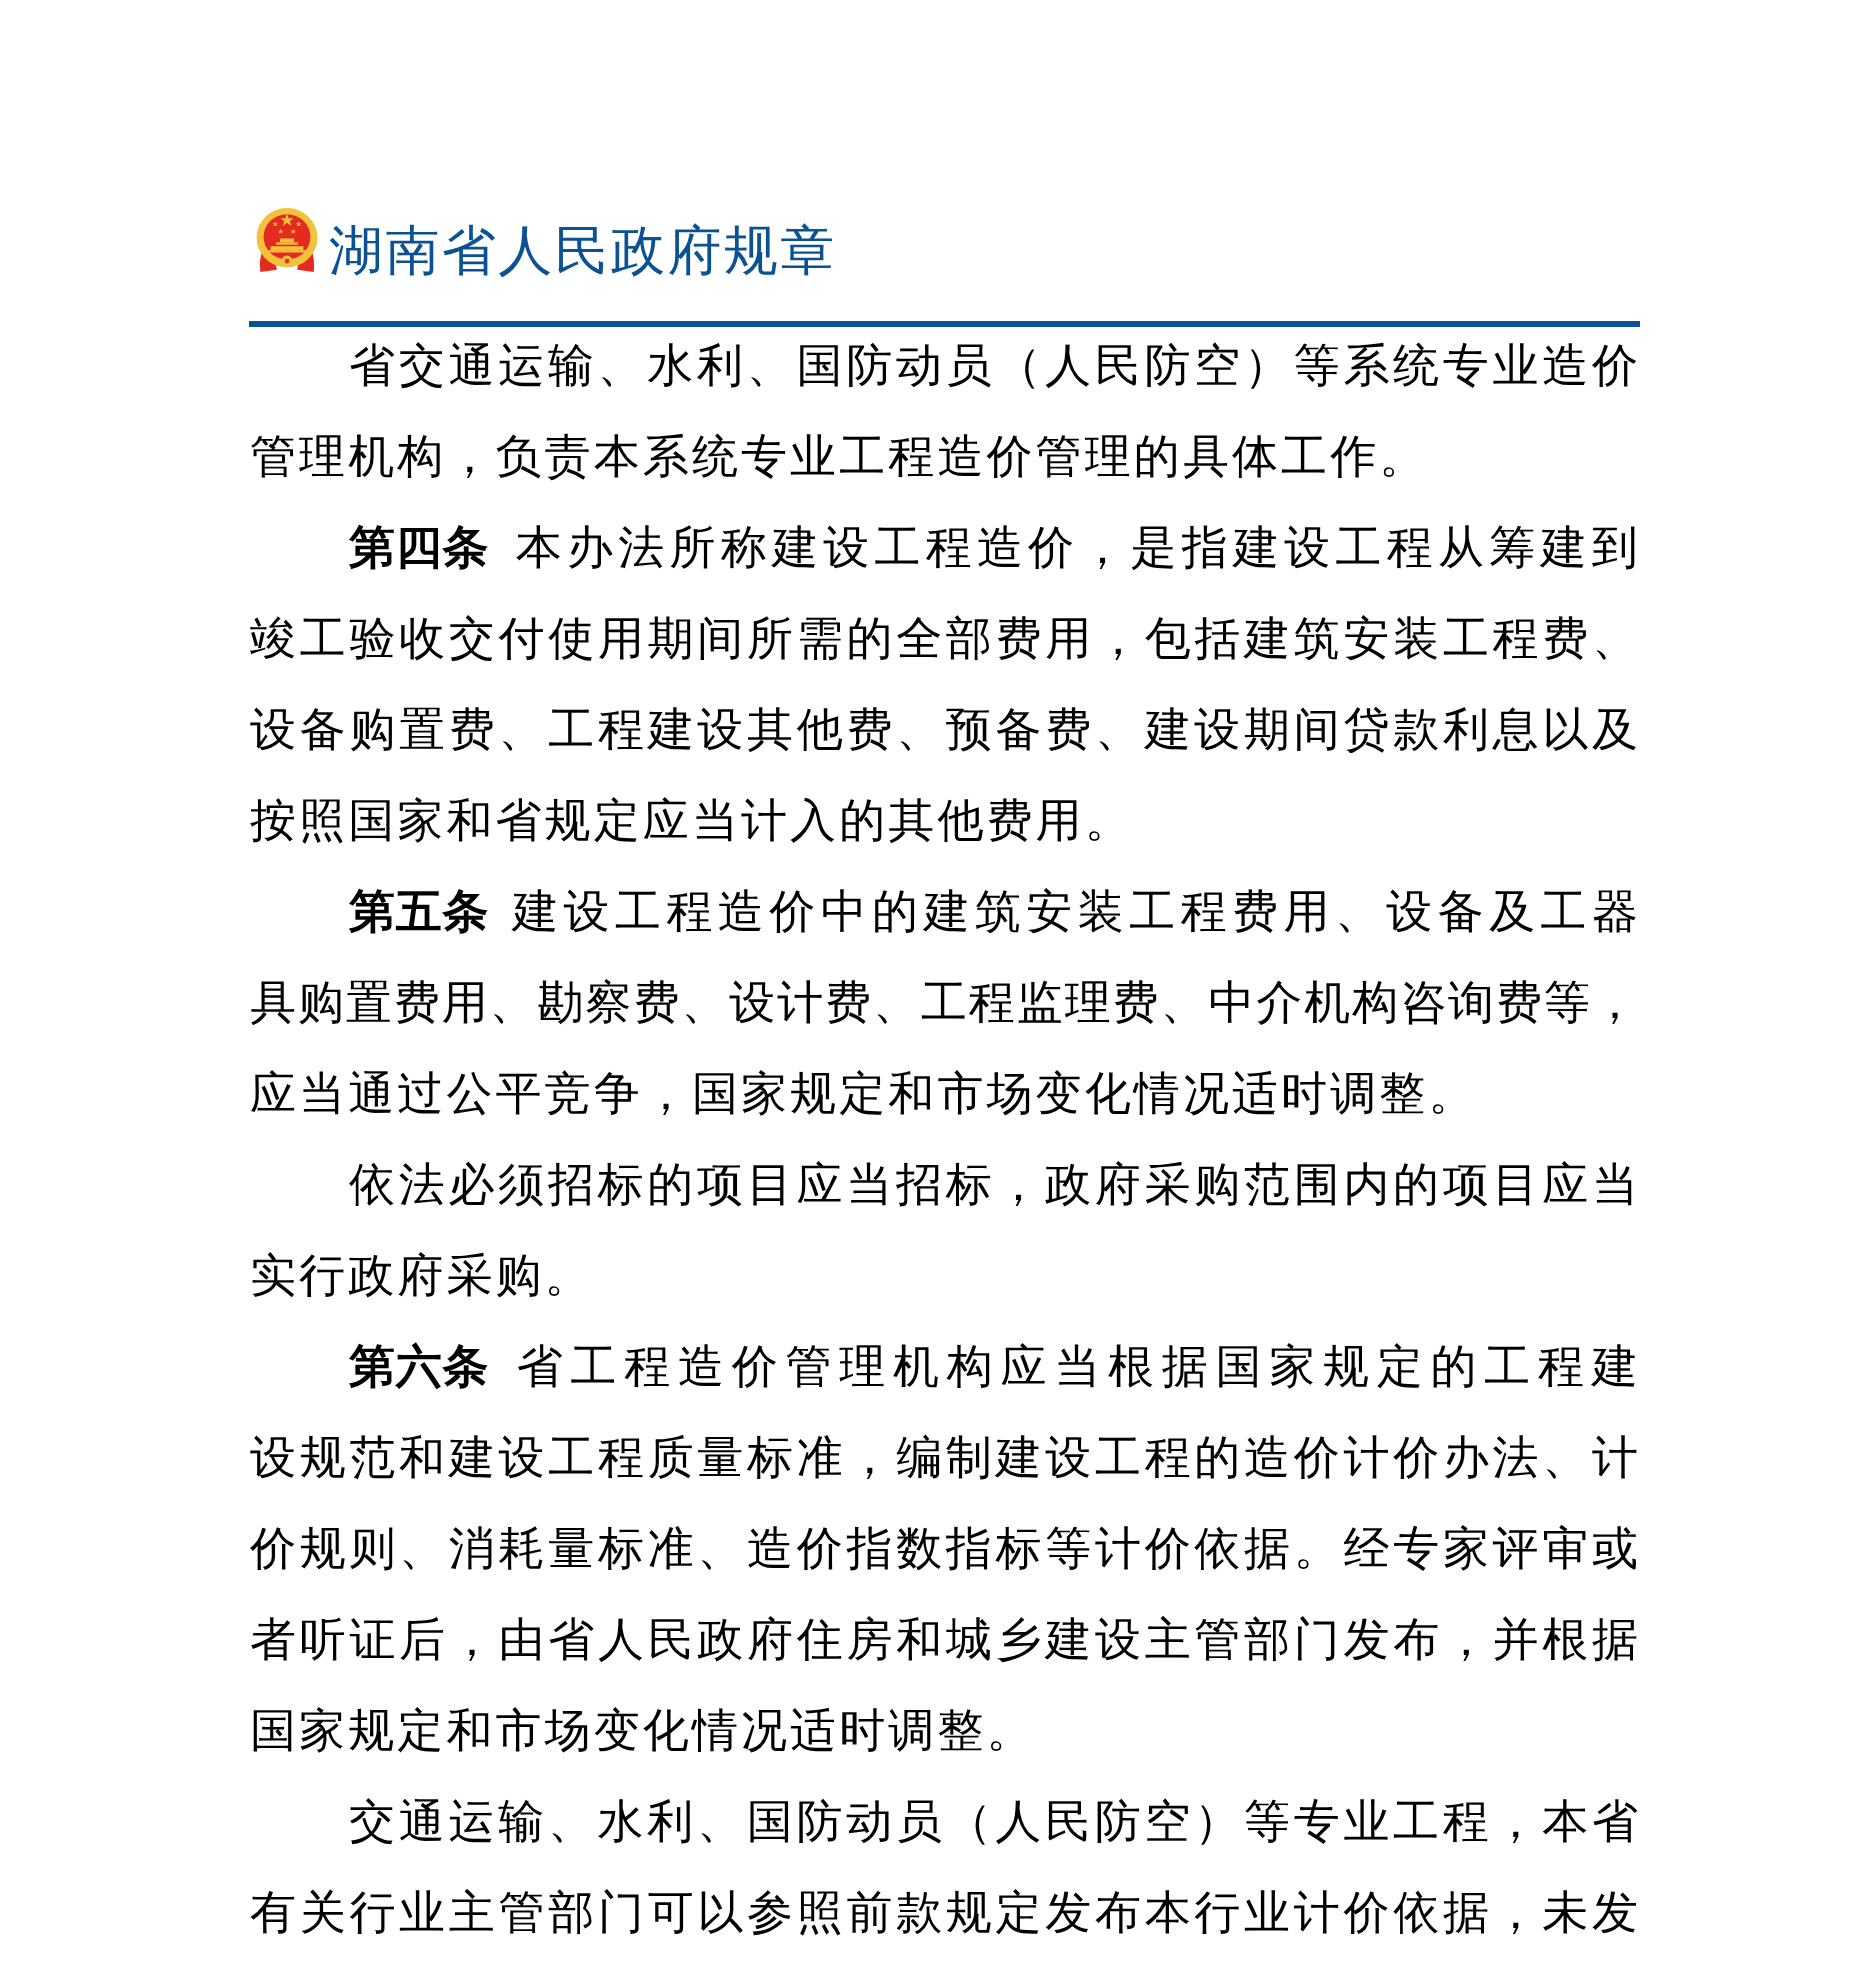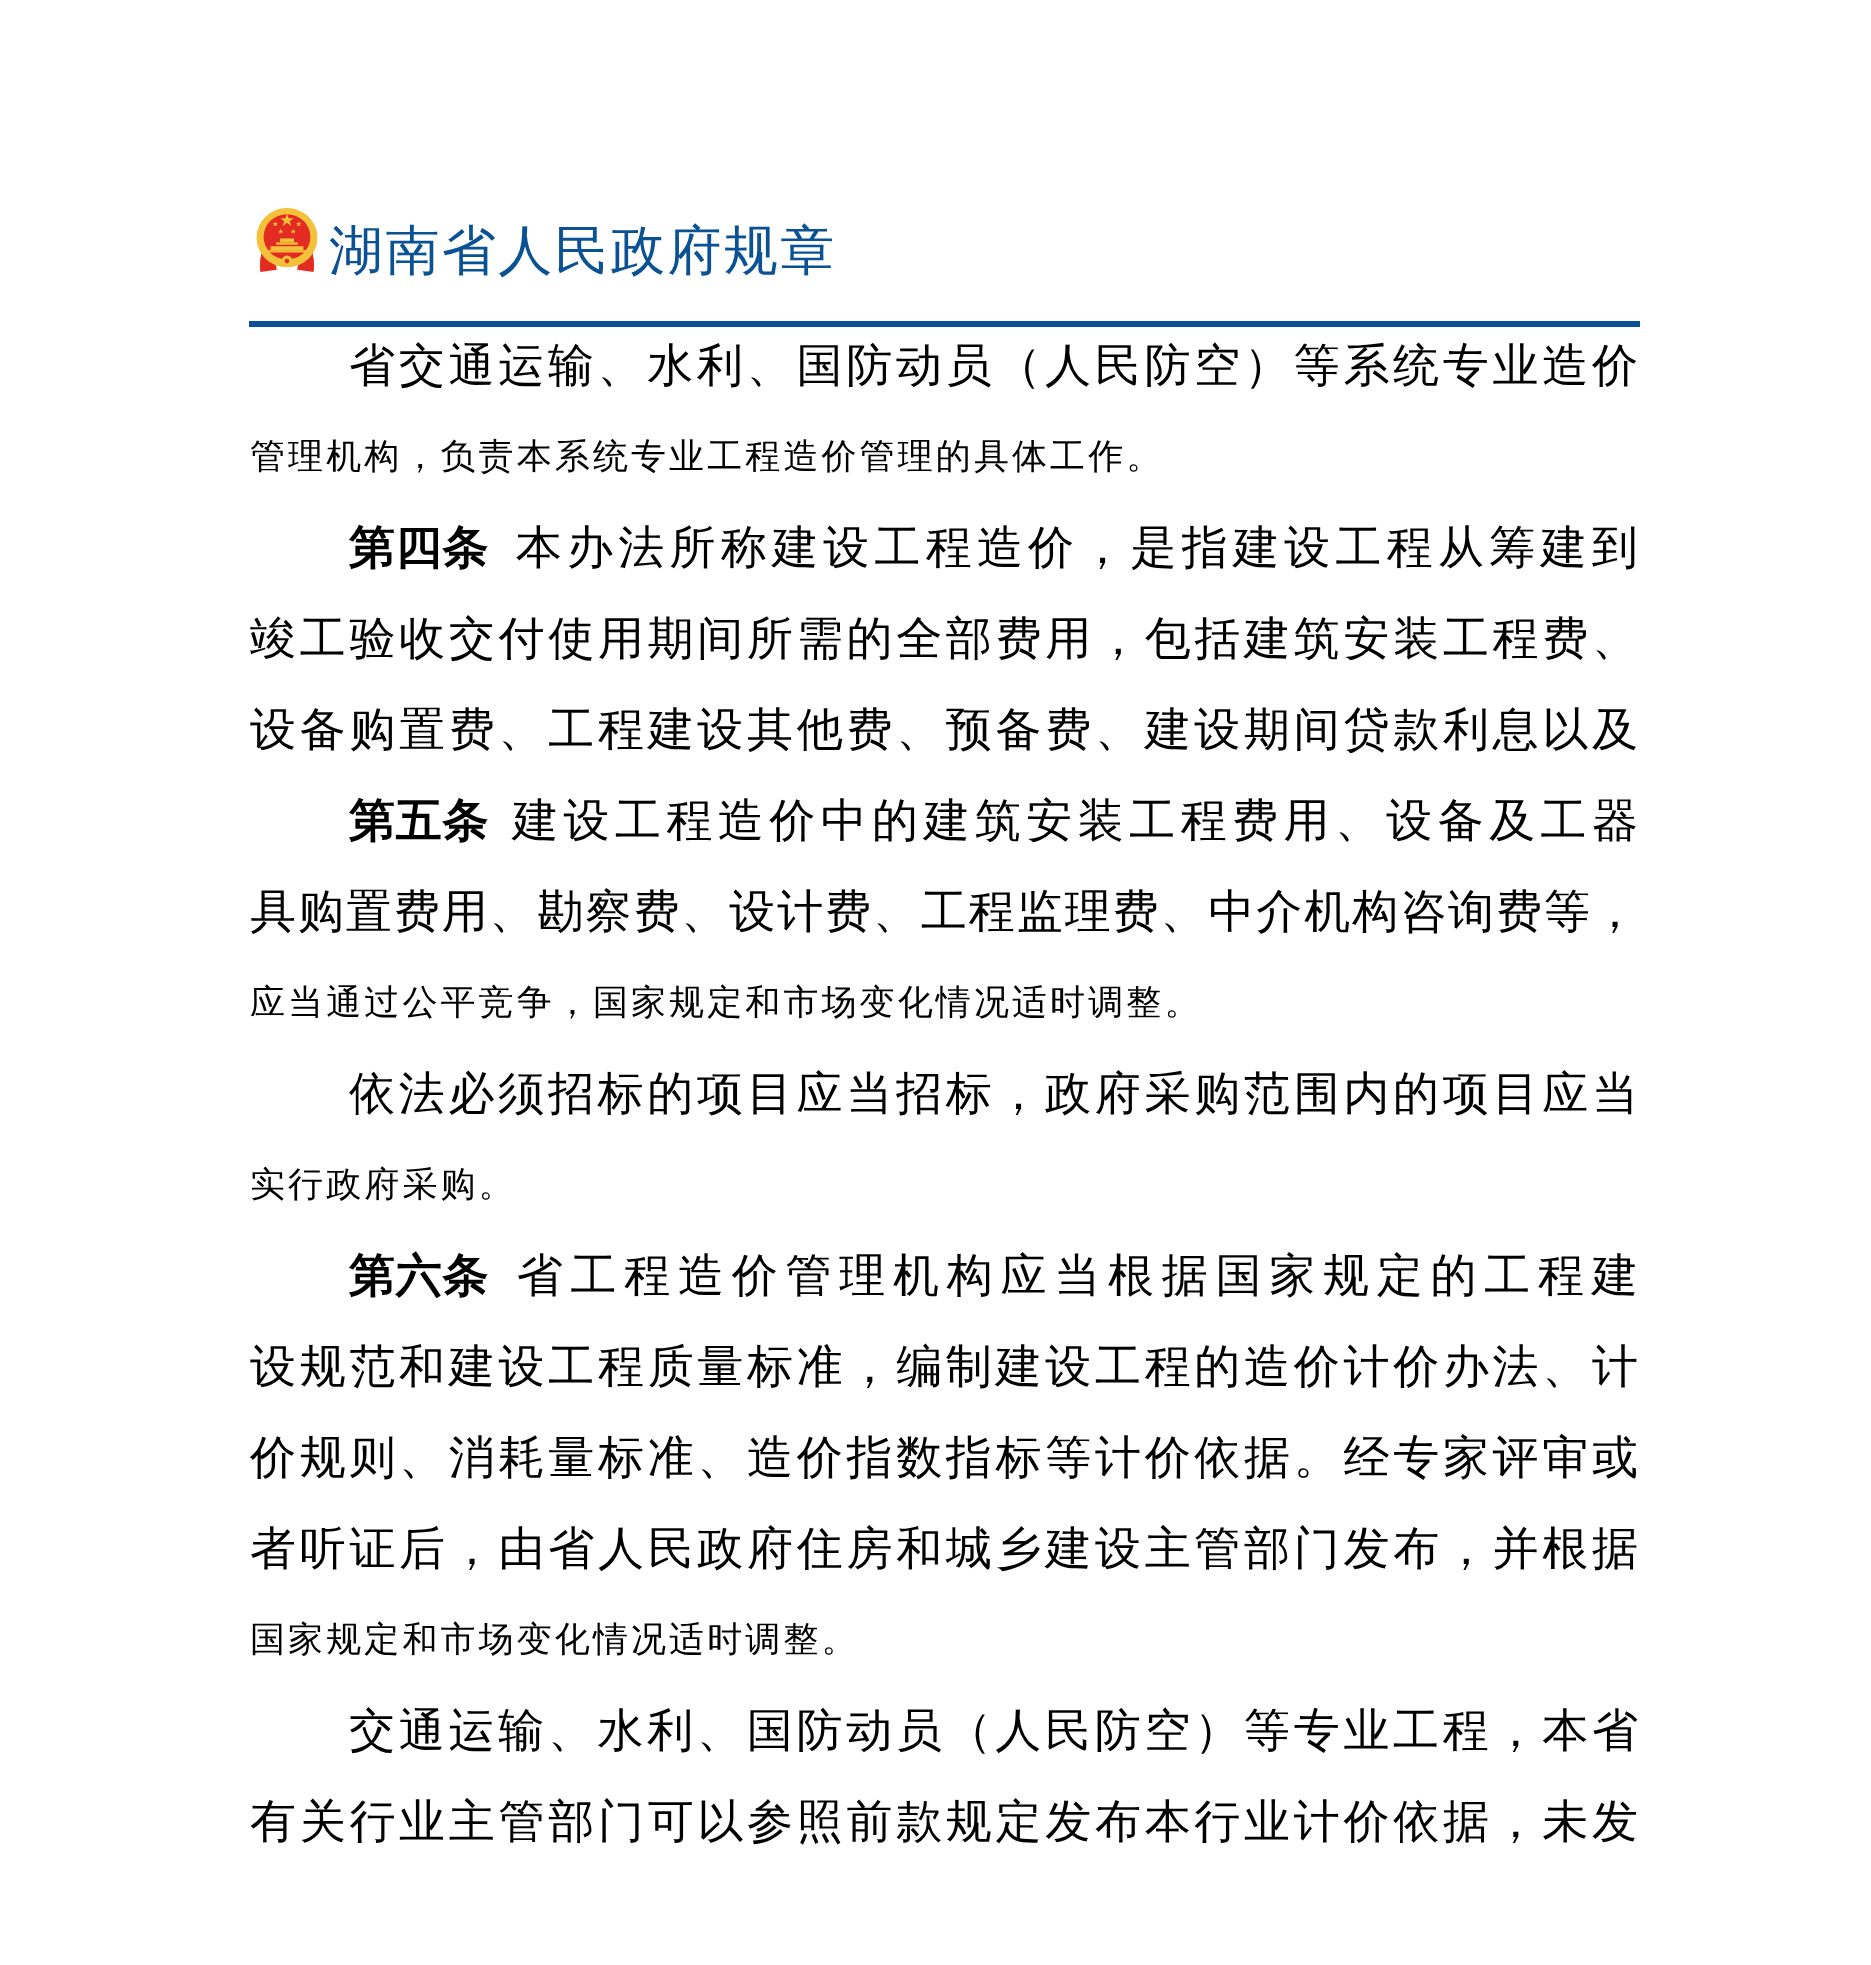--- a/index.html
+++ b/index.html
@@ -53,21 +53,21 @@
   
   .body-text {
     position: absolute;
     left: 250px;
     top: 320px;
     width: 1388px;
   }
   .line {
     height: 91px;
     line-height: 91px;
-    font-size: 35px;
+    font-size: 46px;
     white-space: nowrap;
     overflow: visible;
     text-align: justify;
     text-align-last: justify;
     -moz-text-align-last: justify;
   }
   .line.last {
     text-align: left;
     text-align-last: left;
     letter-spacing: 3.1px;
@@ -237,20 +237,21 @@
         <span class="ch">设</span>
         <span class="ch">期</span>
         <span class="ch">间</span>
         <span class="ch">贷</span>
         <span class="ch">款</span>
         <span class="ch">利</span>
         <span class="ch">息</span>
         <span class="ch">以</span>
         <span class="ch">及</span>
       </div>
+      <div class="line last"><span>按照国家和省规定应当计入的其他费用。</span></div>
       <div class="line-flex indent">
         <span class="article-label ch" style="margin-right: 4px;">第五条</span>
         <span class="ch" style="width: 7.9px;"></span>
         <span class="ch">建</span>
         <span class="ch">设</span>
         <span class="ch">工</span>
         <span class="ch">程</span>
         <span class="ch">造</span>
         <span class="ch">价</span>
         <span class="ch">中</span>

